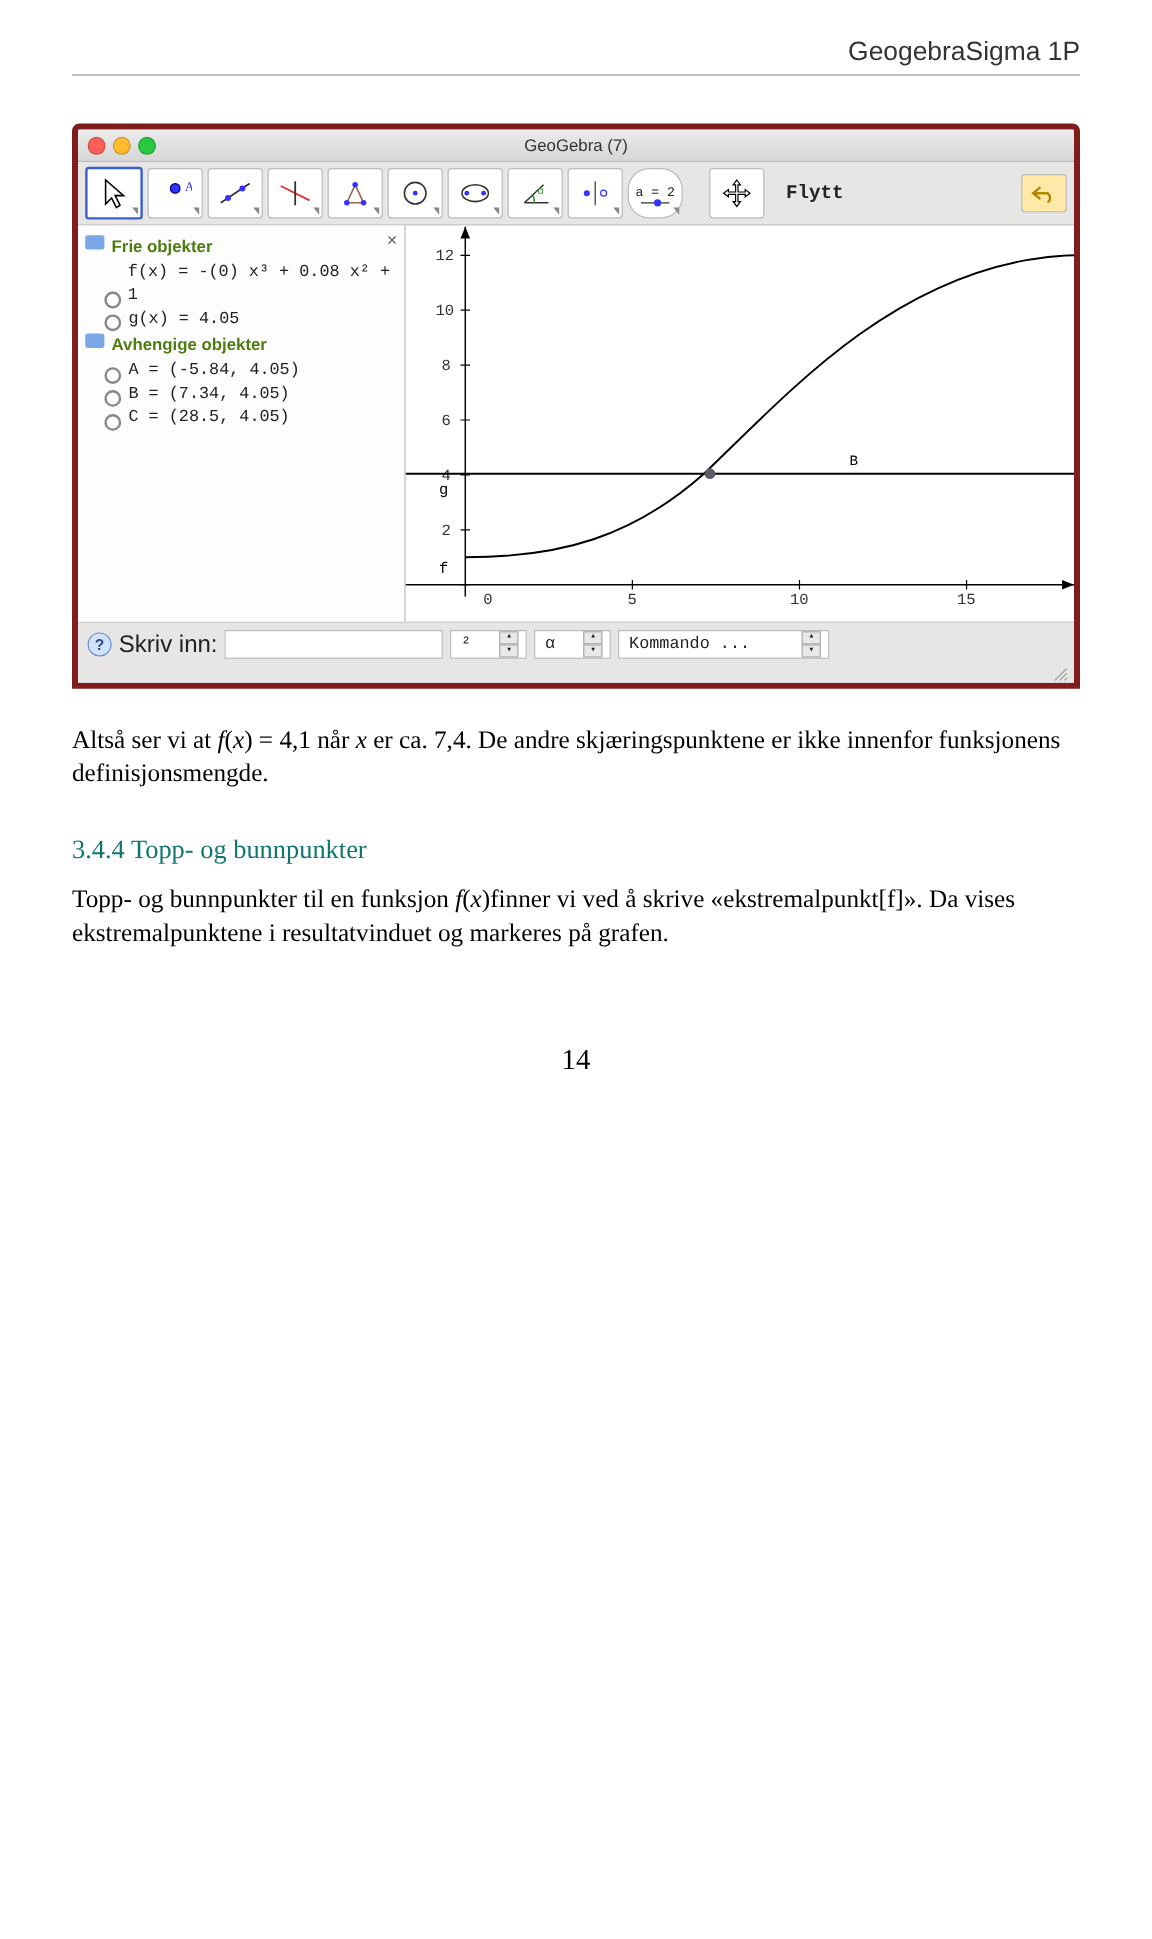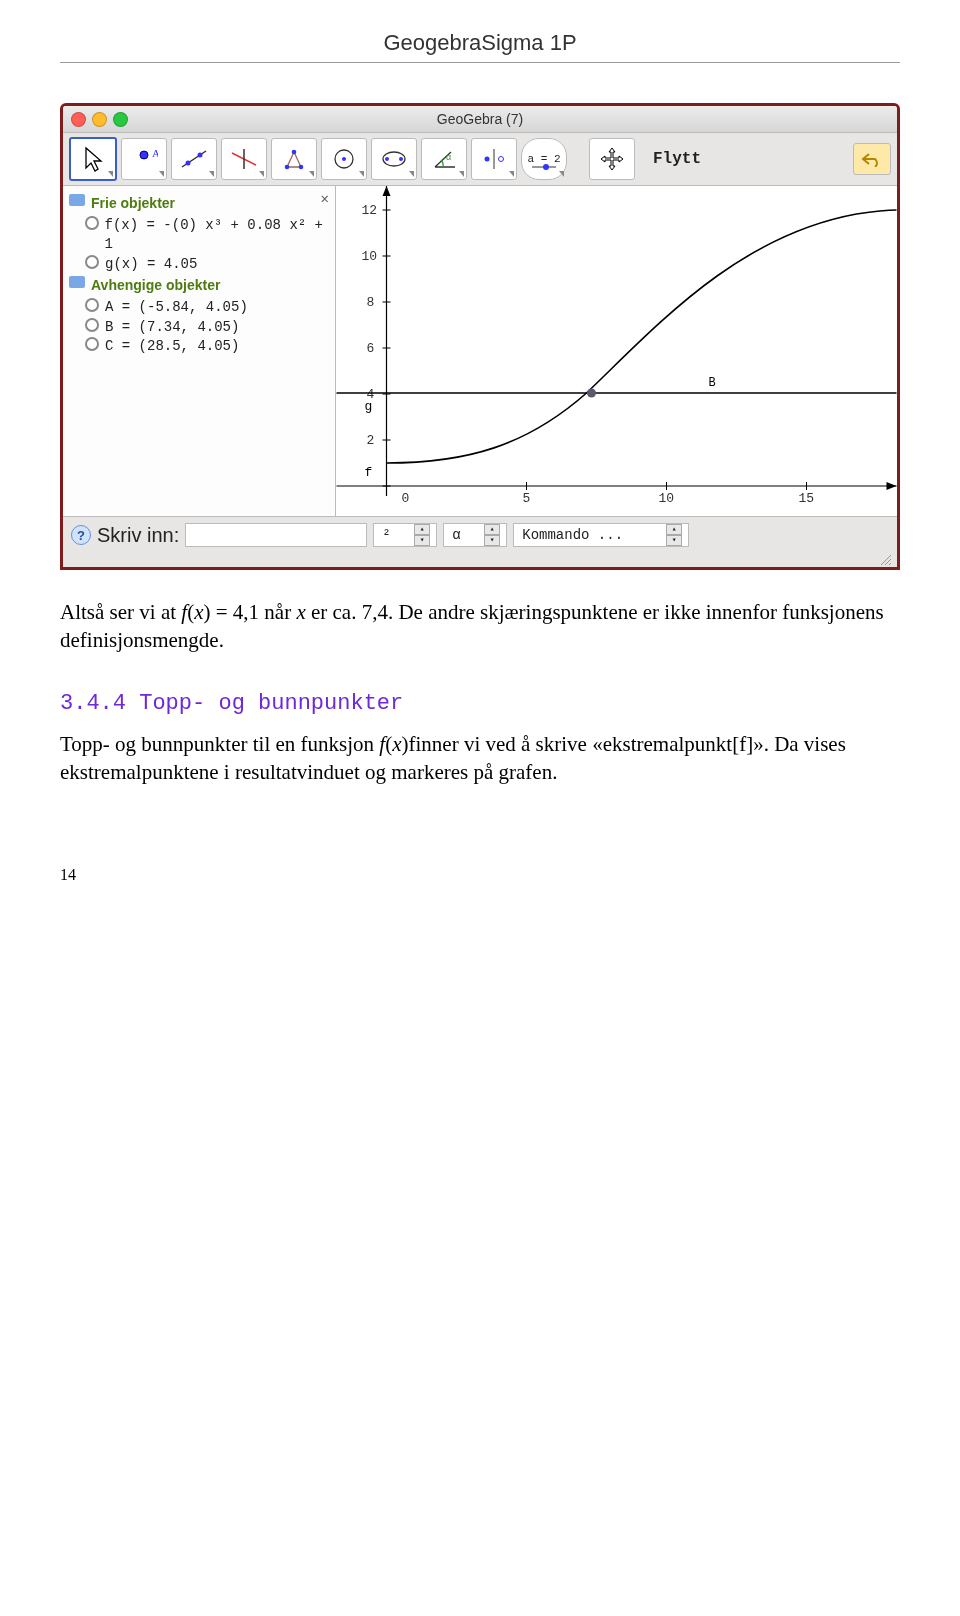--- a/index.html
+++ b/index.html
@@ -10,40 +10,40 @@
     color: #000;
     width: 960px;
     position: relative;
   }
   .page {
     padding: 30px 60px 40px 60px;
     position: relative;
   }
   .header-row {
     display: flex;
-    justify-content: center;
+    justify-content: flex-end;
     font-size: 22px;
     font-family: "Segoe UI", "Helvetica Neue", Arial, sans-serif;
     color: #333;
     margin-bottom: 6px;
   }
   .hr {
     border: none;
     border-top: 1px solid #999;
     margin: 0 0 40px 0;
   }
   .para {
     font-size: 21px;
     line-height: 1.35;
     margin: 0 0 16px 0;
   }
   .ital { font-style: italic; }
   
   .gg-window {
-    border: 3px solid #7f1d1d;
+    border: 5px solid #7f1d1d;
     border-radius: 6px 6px 0 0;
     overflow: hidden;
     margin: 2px 0 28px 0;
     font-family: "Lucida Grande", "Helvetica Neue", Arial, sans-serif;
     font-size: 15px;
     color: #222;
     background: #f2f1f0;
   }
   .gg-titlebar {
     display: flex;
@@ -69,37 +69,37 @@
   .tool .tri{position:absolute;right:2px;bottom:2px;width:0;height:0;border-left:5px solid transparent;border-right:0;border-top:6px solid #888;}
   .tool svg{pointer-events:none;}
   .tool-move{margin-left:18px;width:44px;height:40px;border:1px solid #bbb;border-radius:3px;background:#fff;display:flex;align-items:center;justify-content:center;}
   .flytt-label{margin-left:14px;font-family:"Courier New",monospace;font-size:16px;font-weight:bold;}
   .undo-box{margin-left:auto;width:36px;height:30px;border:1px solid #bbb;border-radius:3px;background:#ffe9a8;display:flex;align-items:center;justify-content:center;}
   .gg-body{display:flex;background:#fff;border-bottom:1px solid #bbb;}
   .algebra{width:260px;border-right:1px solid #bbb;padding:6px 6px;font-family:"Courier New",monospace;font-size:14px;line-height:1.4;background:#fdfdfd;position:relative;}
   .algebra .close{position:absolute;right:6px;top:4px;color:#666;font-size:14px;}
   .folder{display:flex;align-items:flex-start;gap:6px;color:#4d7c0f;font-family:"Lucida Grande",Arial,sans-serif;font-size:14px;font-weight:600;margin:2px 0;}
   .folder-icon{width:16px;height:12px;background:#7aa8e6;border-radius:2px;display:inline-block;}
-  .obj{display:flex;align-items:flex-start;gap:6px;margin-left:16px;}
+  .obj{display:flex;align-items:flex-end;gap:6px;margin-left:16px;}
   .dot{width:10px;height:10px;border-radius:50%;background:#fff;border:2px solid #888;display:inline-block;}
   .graphics{flex:1;position:relative;height:330px;}
   .graphics svg{width:100%;height:100%;display:block;}
   .gg-inputbar{display:flex;align-items:center;gap:6px;padding:6px 8px;background:#e7e6e4;}
   .q-icon{width:18px;height:18px;border-radius:50%;background:#cfe3ff;border:1px solid #6a8fcf;color:#2a4a8a;font-size:13px;display:flex;align-items:center;justify-content:center;font-weight:bold;}
   .inlabel{font-size:20px;}
   .input-field{flex:0 0 180px;height:22px;border:1px solid #bbb;background:#fff;}
   .picker{height:22px;border:1px solid #bbb;background:#fff;display:flex;align-items:center;padding:0 6px 0 8px;font-family:"Courier New",monospace;font-size:14px;gap:8px;}
   .steppers{display:flex;flex-direction:column;margin-left:auto;}
   .step{width:14px;height:9px;background:#e8e8e8;border:1px solid #aaa;font-size:8px;line-height:7px;text-align:center;}
   .kommando{width:160px;}
   .gg-resize{height:14px;background:#e7e6e4;display:flex;justify-content:flex-end;align-items:center;padding-right:4px;}
   .grip{width:14px;height:14px;color:#999;}
   
-  .sec-head{font-family:Liberation Mono, monospace;font-size:22px;color:#6d28d9;margin:36px 0 14px 0;}
-  .page-num{text-align:left;font-size:16px;margin-top:80px;}
+  .sec-head{font-family:Liberation Serif, serif;font-size:22px;color:#0f766e;margin:36px 0 14px 0;}
+  .page-num{text-align:center;font-size:24px;margin-top:80px;}
 </style>
 </head>
 <body>
 
 <div class="page">
 
   <div class="header-row">
     <span>Geogebra</span>
     <span>Sigma 1P</span>
   </div>

